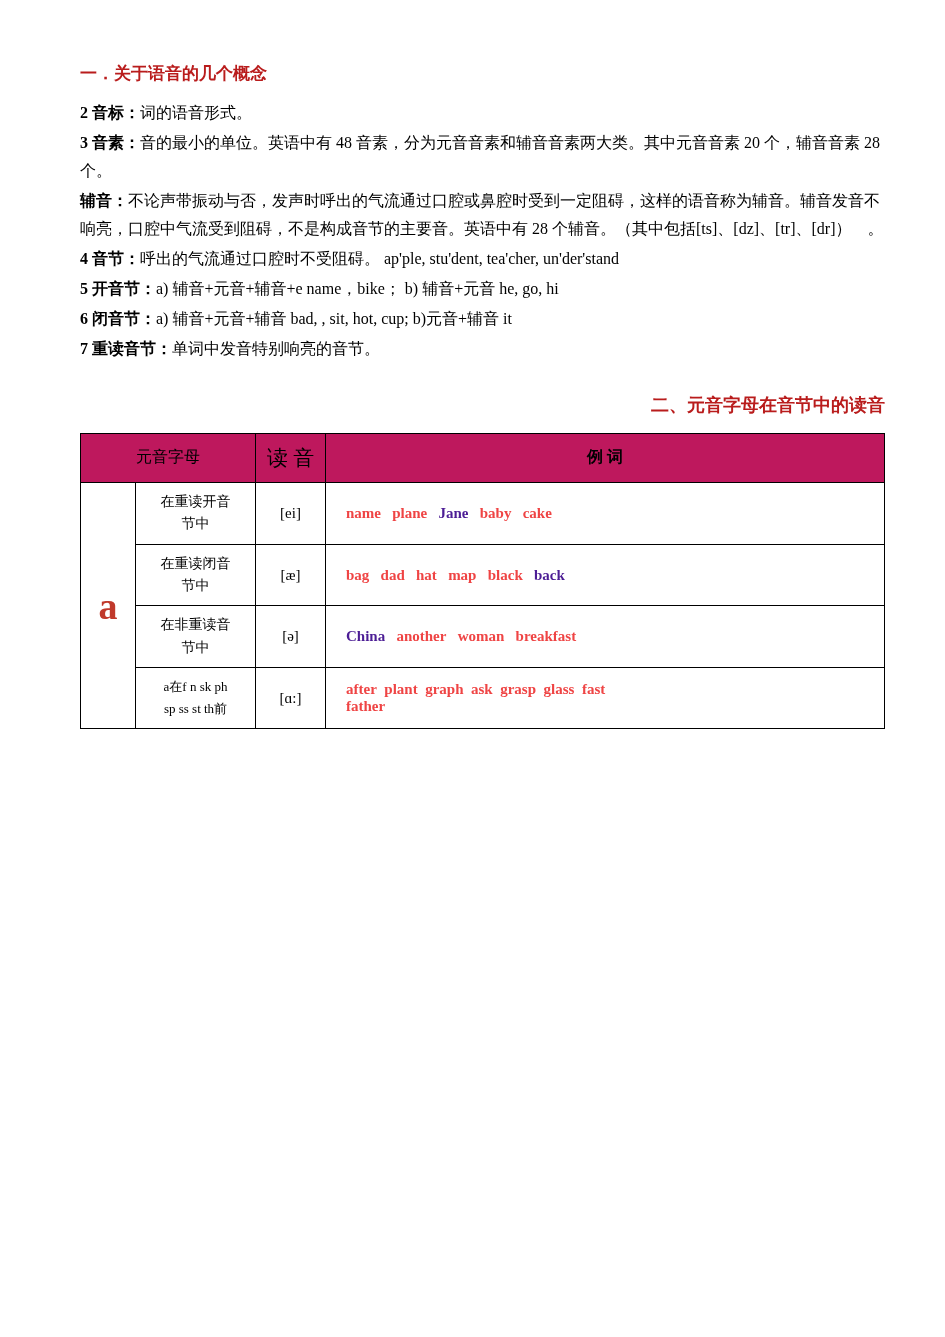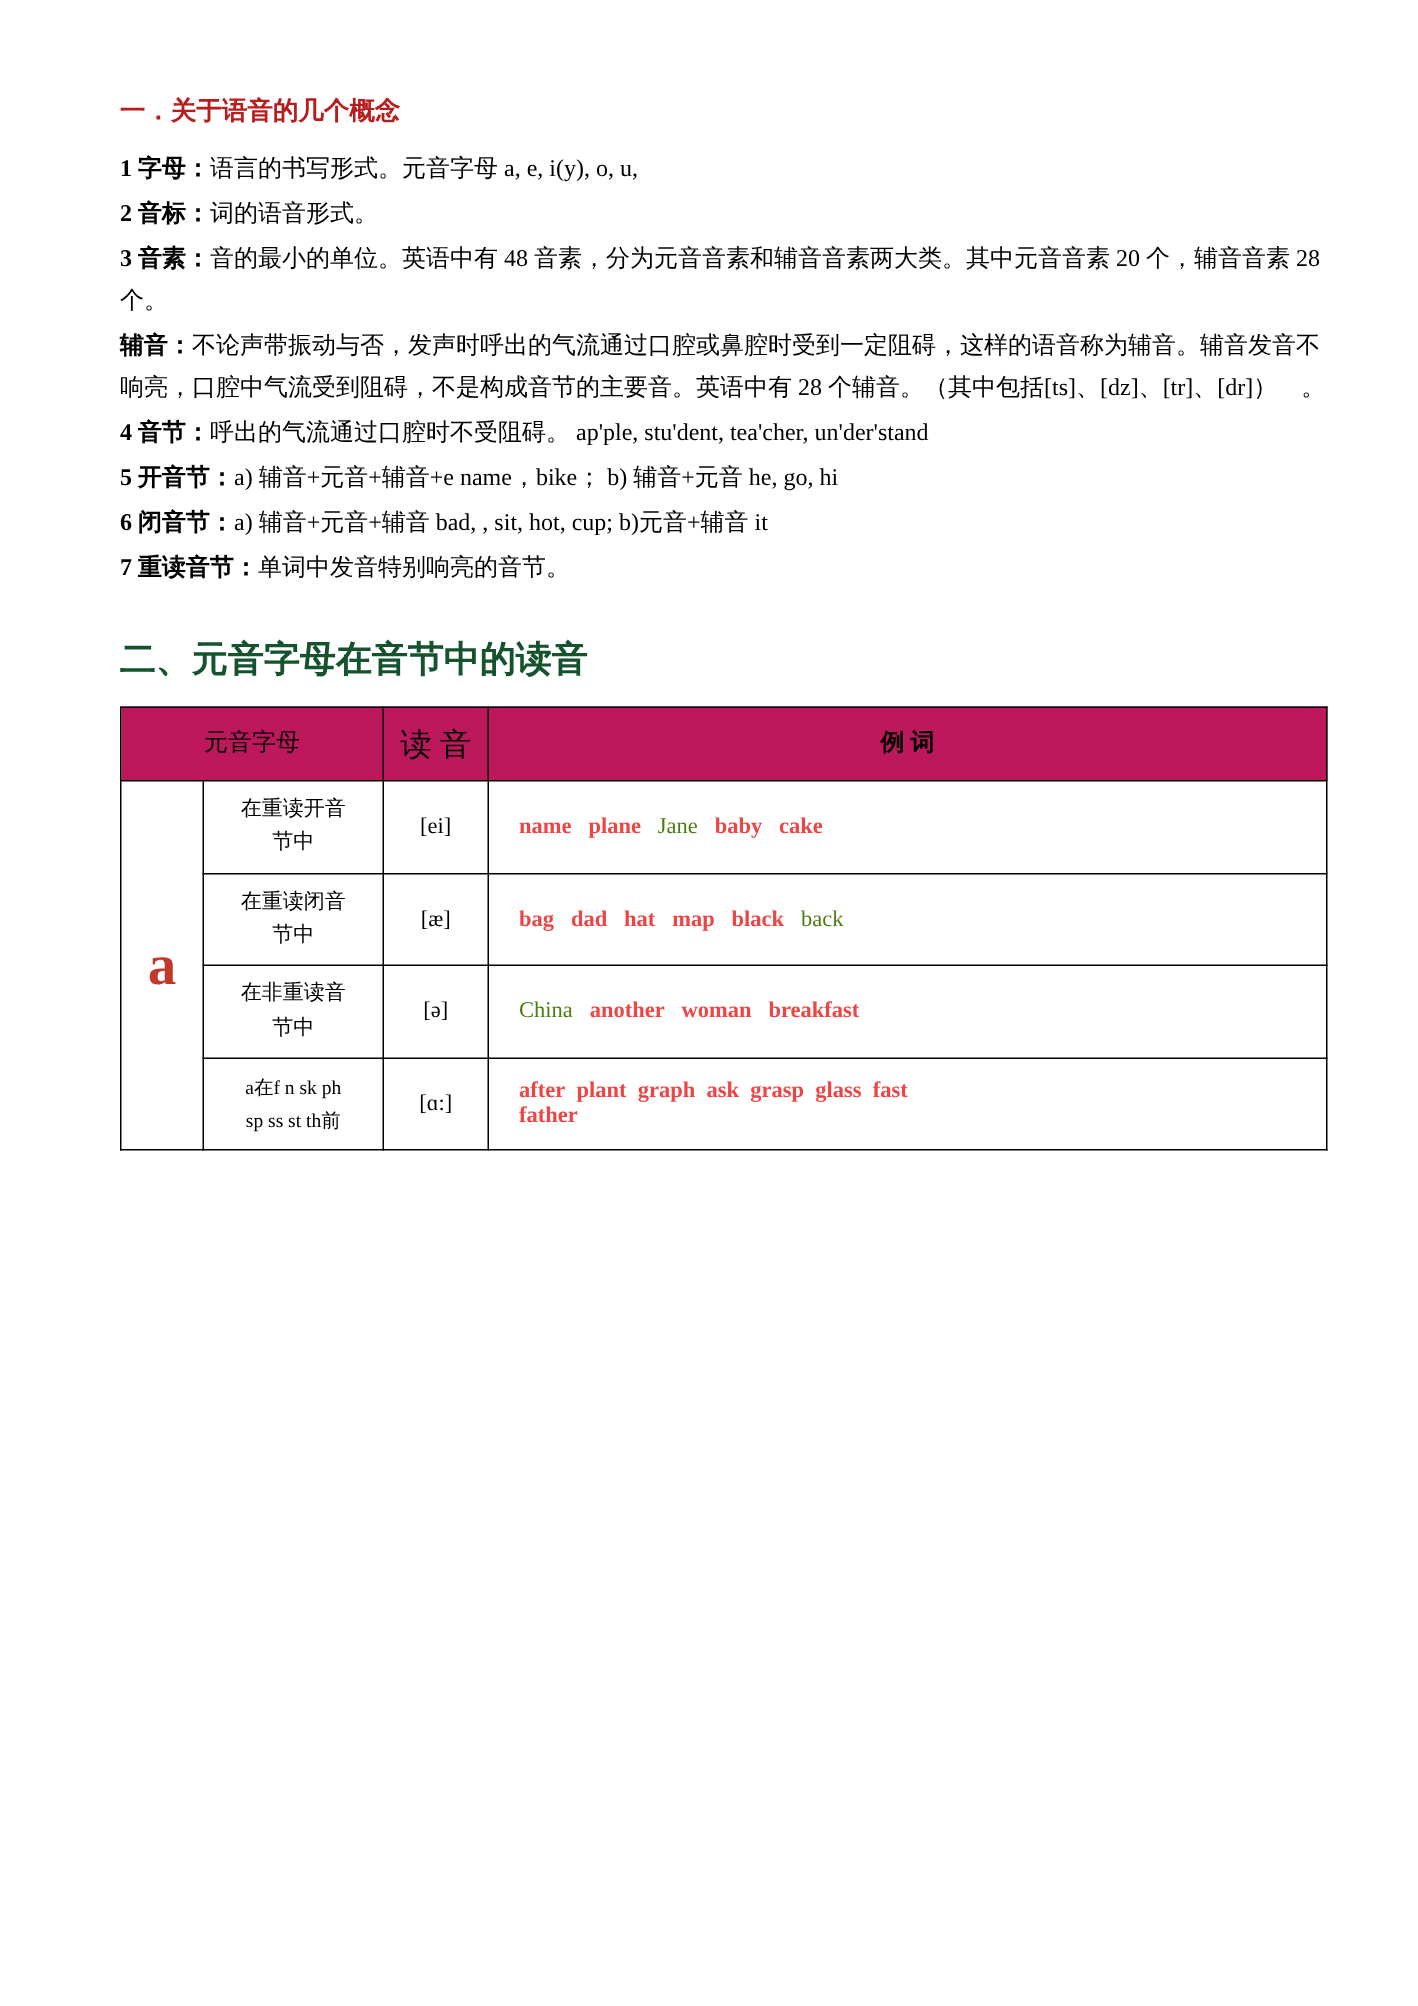--- a/index.html
+++ b/index.html
@@ -25,24 +25,25 @@
     .concept-num {
       font-weight: bold;
     }
     .concept-label {
       font-weight: bold;
     }
     .bold-text { font-weight: bold; }
     p { margin-bottom: 2px; line-height: 1.75; }
 
     .section2-title {
-      color: #14532d;
-      font-size: 24px;
+      color: #b91c1c;
+      font-size: 18px;
       font-weight: bold;
       margin: 20px 0 16px 0;
+      text-align: right;
     }
 
     table {
       border-collapse: collapse;
       width: 100%;
       margin-top: 10px;
     }
     table td, table th {
       border: 1px solid #000;
       padding: 8px 10px;
@@ -72,32 +73,28 @@
       font-size: 15px;
       width: 70px;
       text-align: center;
     }
     .examples-cell {
       font-size: 15px;
       text-align: left;
       padding-left: 20px;
     }
     .ex-blue { color: #ef4444; font-weight: bold; }
-    .ex-red { color: #4d7c0f; font-weight: normal; }
+    .ex-red { color: #4c1d95; font-weight: bold; }
   </style>
 </head>
 <body>
 
 <div class="concepts-section">
   <div class="section-title">一．关于语音的几个概念</div>
 
-  <p>
-    <span class="concept-num bold-text">1</span>
-    <span class="concept-label bold-text">字母：</span><span>语言的书写形式。元音字母 a, e, i(y), o, u,</span>
-  </p>
 
   <p>
     <span class="concept-num bold-text">2</span>
     <span class="concept-label bold-text">音标：</span><span>词的语音形式。</span>
   </p>
 
   <p>
     <span class="concept-num bold-text">3</span>
     <span class="concept-label bold-text">音素：</span><span>音的最小的单位。英语中有 48 音素，分为元音音素和辅音音素两大类。其中元音音素 20 个，辅音音素 28 个。</span>
   </p>

